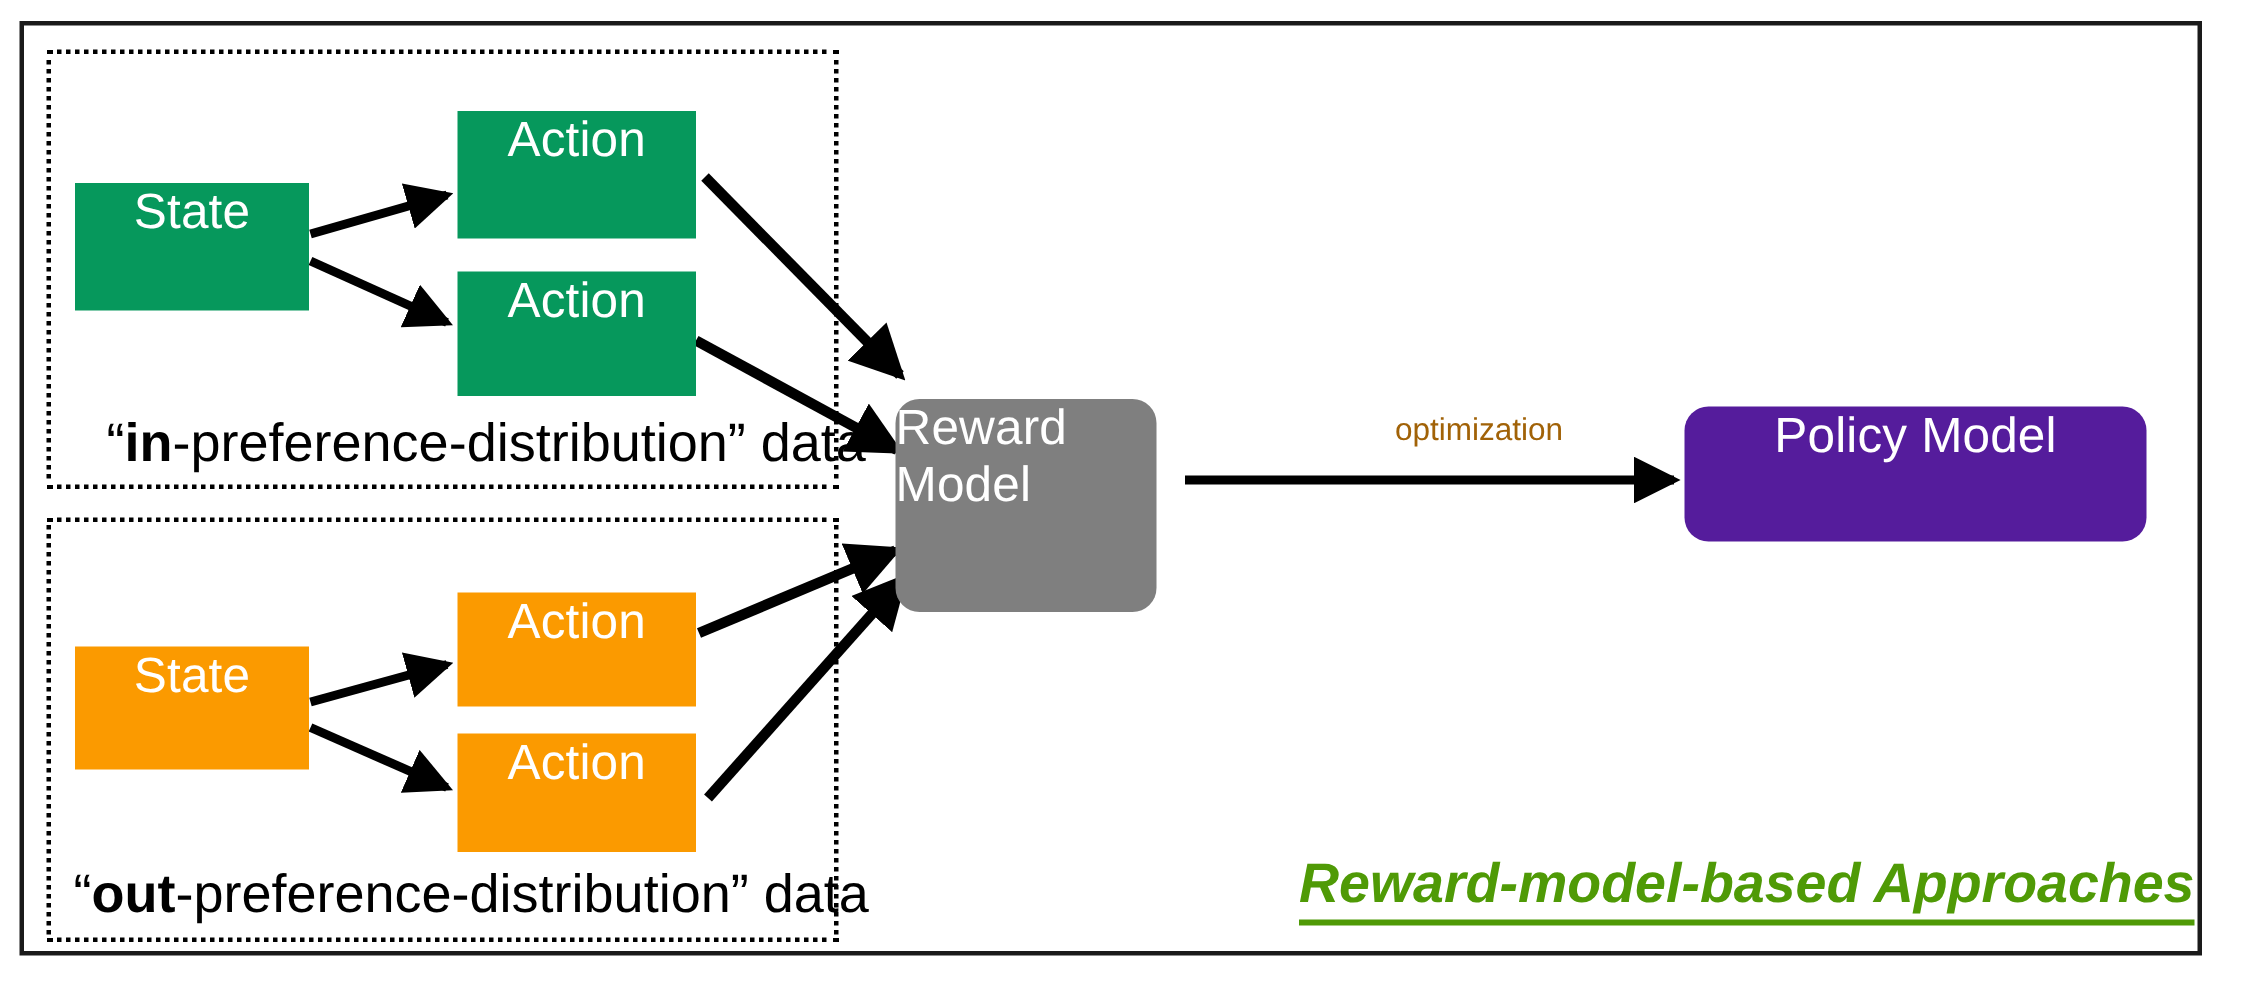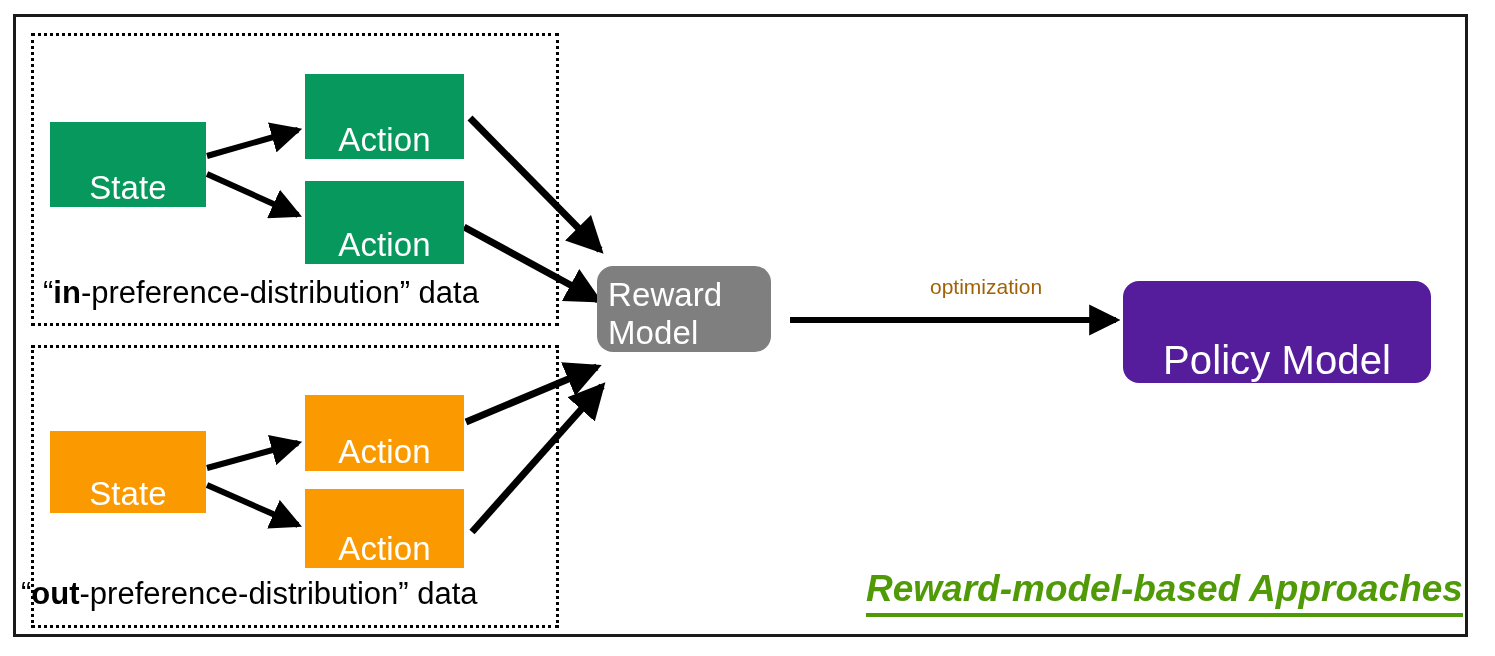--- a/index.html
+++ b/index.html
@@ -32,48 +32,49 @@
     border: 3px dotted #000000;
     box-sizing: border-box;
     background: transparent;
   }
   #group-in  { left: 31px;  top: 33px;  width: 528px; height: 293px; }
   #group-out { left: 31px;  top: 345px; width: 528px; height: 283px; }
 
   .node {
     position: absolute;
     display: flex;
-    align-items: flex-end;
+    align-items: flex-start;
     justify-content: center;
     color: #ffffff;
     box-sizing: border-box;
     letter-spacing: 0.1px;
   }
   .node.sq { border-radius: 0; }
   .node.round { border-radius: 16px; }
 
   
   #in-state   { left: 50px;  top: 122px; width: 156px; height: 85px;  font-size: 33px; }
   #in-action-1{ left: 305px; top: 74px;  width: 159px; height: 85px;  font-size: 33px; }
   #in-action-2{ left: 305px; top: 181px; width: 159px; height: 83px;  font-size: 33px; }
 
   
   #out-state   { left: 50px;  top: 431px; width: 156px; height: 82px; font-size: 33px; }
   #out-action-1{ left: 305px; top: 395px; width: 159px; height: 76px; font-size: 33px; }
   #out-action-2{ left: 305px; top: 489px; width: 159px; height: 79px; font-size: 33px; }
 
-  #reward-model { left: 597px;  top: 266px; width: 174px; height: 86px; font-size: 33px; padding-left: 11px; }
-  #policy-model { left: 1123px; top: 271px; width: 308px; height: 102px; font-size: 40px; margin-top: 10px; }
+  #reward-model { left: 597px;  top: 266px; width: 174px; height: 142px; font-size: 33px; }
+  #policy-model { left: 1123px; top: 271px; width: 308px; height: 90px; font-size: 33px; }
 
   .group-caption {
     position: absolute;
-    font-size: 31px;
+    font-size: 36px;
     color: #000000;
     white-space: nowrap;
     line-height: 1;
+    margin-left: 28px;
   }
   #caption-in  { left: 43px; top: 277px; }
   #caption-out { left: 21px; top: 578px; }
   .group-caption b { font-weight: bold; }
 
   .opt-label {
     position: absolute;
     left: 930px;
     top: 276px;
     font-size: 21px;

